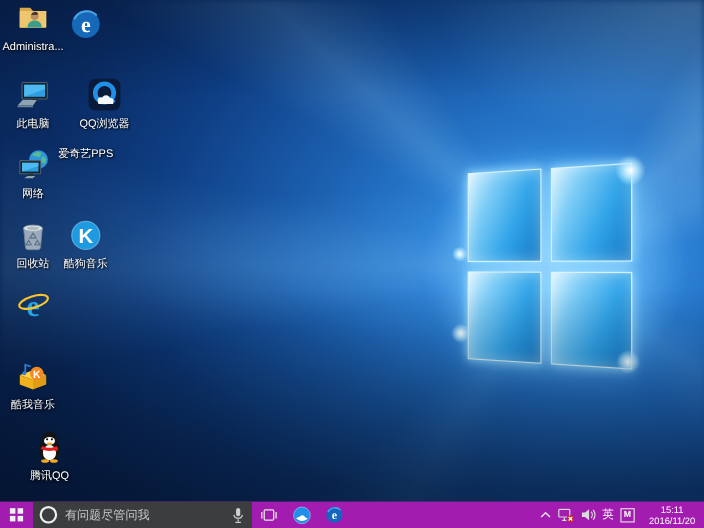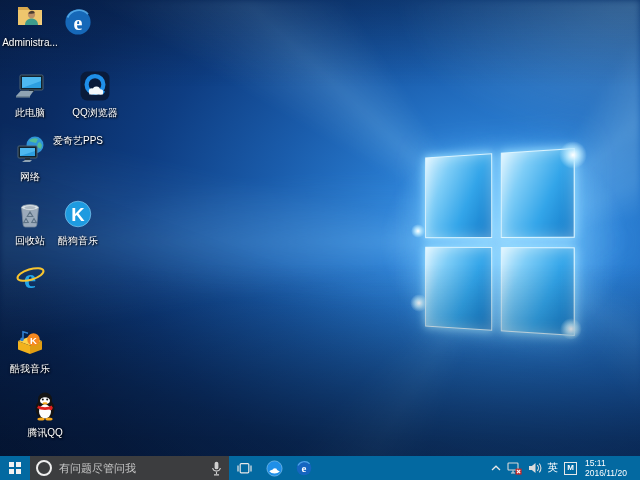--- a/index.html
+++ b/index.html
@@ -47,37 +47,37 @@
   .g2{left:560px;top:318px;width:22px;height:22px;}
   .g3{left:410px;top:294px;width:18px;height:18px;}
   .g4{left:411px;top:224px;width:14px;height:14px;}
   
   .dicon{position:absolute;width:58px;text-align:center;cursor:default;}
   .dicon .art{display:block;height:34px;line-height:0;margin-bottom:2px;}
   .dicon .art svg{display:inline-block;}
   .dlabel{display:block;font-size:10px;line-height:13px;color:#fff;
     text-shadow:1px 1px 2px rgba(0,0,0,.95), 0 0 3px rgba(0,0,0,.6);}
   
-  .taskbar{position:absolute;left:0;right:0;bottom:0;height:24px;background:#0369a1;
+  .taskbar{position:absolute;left:0;right:0;bottom:0;height:24px;background:#a21caf;
     display:flex;align-items:center;z-index:10;}
   .tb-btn{height:24px;display:flex;align-items:center;justify-content:center;flex:0 0 auto;}
   .tb-start{width:30px;}
   .startlogo{display:grid;grid-template-columns:5.5px 5.5px;grid-template-rows:5.5px 5.5px;gap:1.5px;}
   .startlogo span{background:#f2f2f2;}
   .searchbox{width:199px;height:24px;background:#3c3d3f;display:flex;align-items:center;
     padding:0 7px 0 6px;box-sizing:border-box;flex:0 0 auto;}
   .cortana-ring{width:12px;height:12px;border:2px solid #efefef;border-radius:50%;flex:0 0 auto;}
   .search-text{flex:1;font-size:11px;color:#c9c9c9;margin-left:7px;white-space:nowrap;overflow:hidden;}
   .tb-app{width:30px;}
   .tray{margin-left:auto;display:flex;align-items:center;height:24px;padding-right:3px;}
   .tray-item{display:flex;align-items:center;justify-content:center;margin:0 3px;}
   .ime-lang{font-size:10.5px;color:#fff;}
   .ime-mode{width:11px;height:11px;border:1px solid #e8e8e8;color:#fff;font-size:8px;font-weight:bold;
     display:flex;align-items:center;justify-content:center;line-height:1;}
-  .clock{text-align:left;color:#fff;font-size:8.5px;line-height:10px;margin-left:5px;width:52px;}
+  .clock{text-align:center;color:#fff;font-size:8.5px;line-height:10px;margin-left:5px;width:52px;}
   .clock span{display:block;}
 </style>
 </head>
 <body>
 
 <div class="wp">
   <div class="wp-base"></div>
   <div class="wp-beams"></div>
   <div class="wp-core"></div>
   <div class="win-logo">

